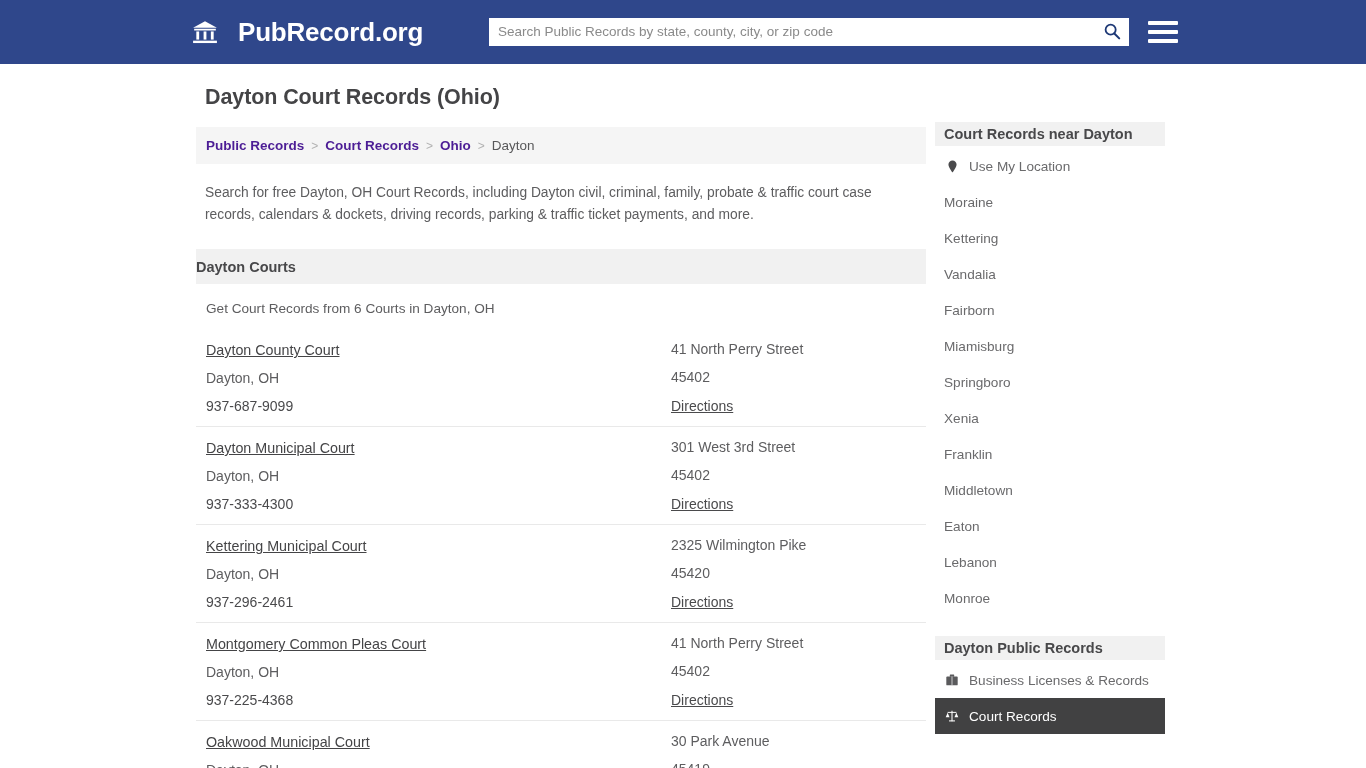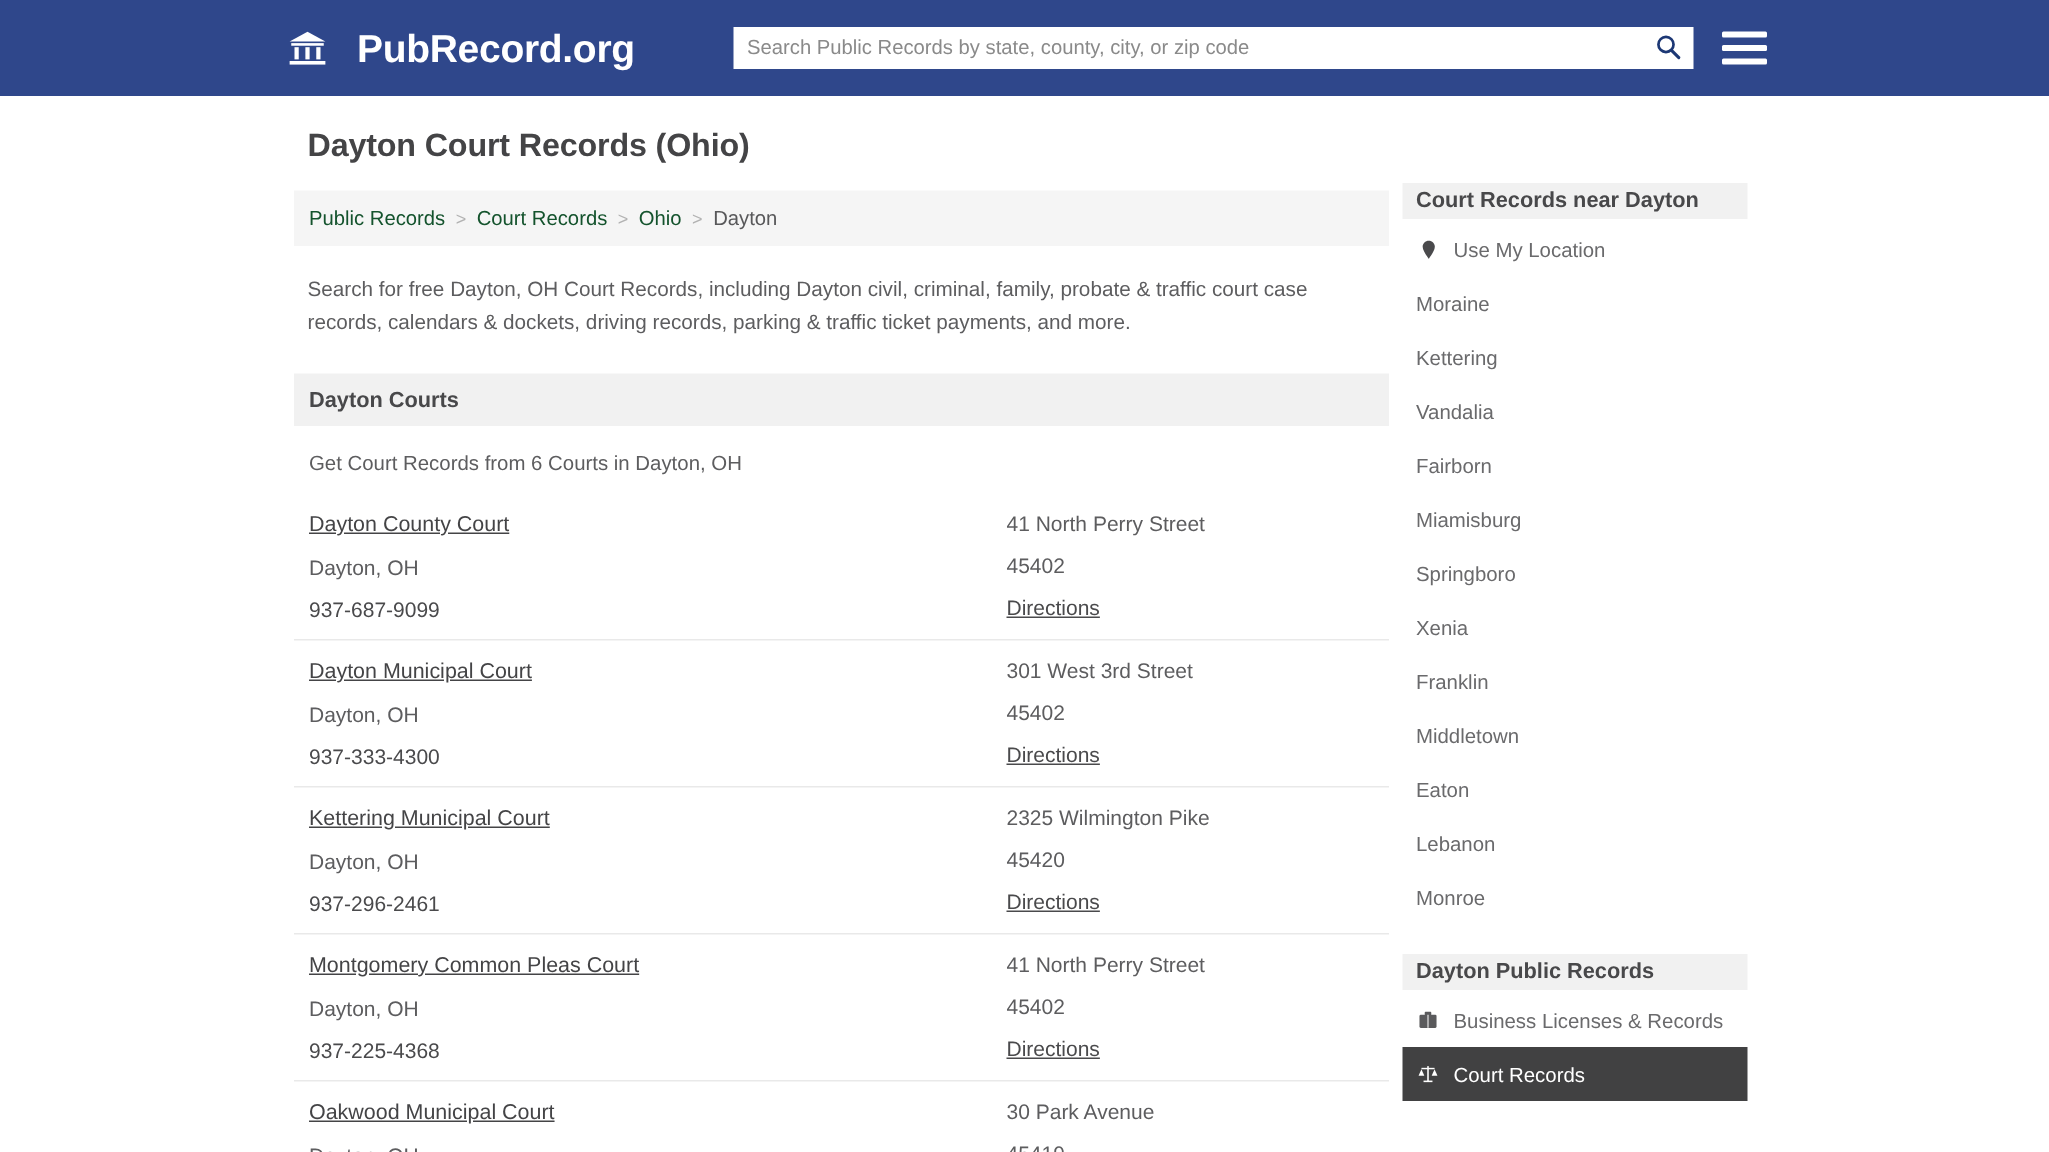--- a/index.html
+++ b/index.html
@@ -106,43 +106,44 @@
   .breadcrumb {
     background: #f5f5f5;
     height: 37px;
     display: flex;
     align-items: center;
     padding: 0 10px;
     gap: 7px;
   }
   .crumb {
     font-size: 13.5px;
-    color: #14532d;
+    color: #4c1d95;
     text-decoration: none;
     cursor: pointer;
+    font-weight: bold;
   }
   .crumb-sep { font-size: 12px; color: #b2b2b2; }
   .crumb-current { font-size: 13.5px; color: #58585a; }
 
   .intro {
     margin: 18px 9px 0 9px;
     font-size: 13.8px;
     line-height: 22px;
     color: #5d5d5f;
     max-width: 700px;
   }
 
   
   .section-head {
     margin-top: 23px;
     background: #f1f1f1;
     height: 35px;
     display: flex;
     align-items: center;
-    padding-left: 10px;
+    padding-left: 0;
     font-size: 14.5px;
     font-weight: bold;
     color: #48484a;
   }
   .section-sub {
     margin: 17px 0 0 10px;
     font-size: 13.6px;
     color: #5d5d5f;
   }
 

